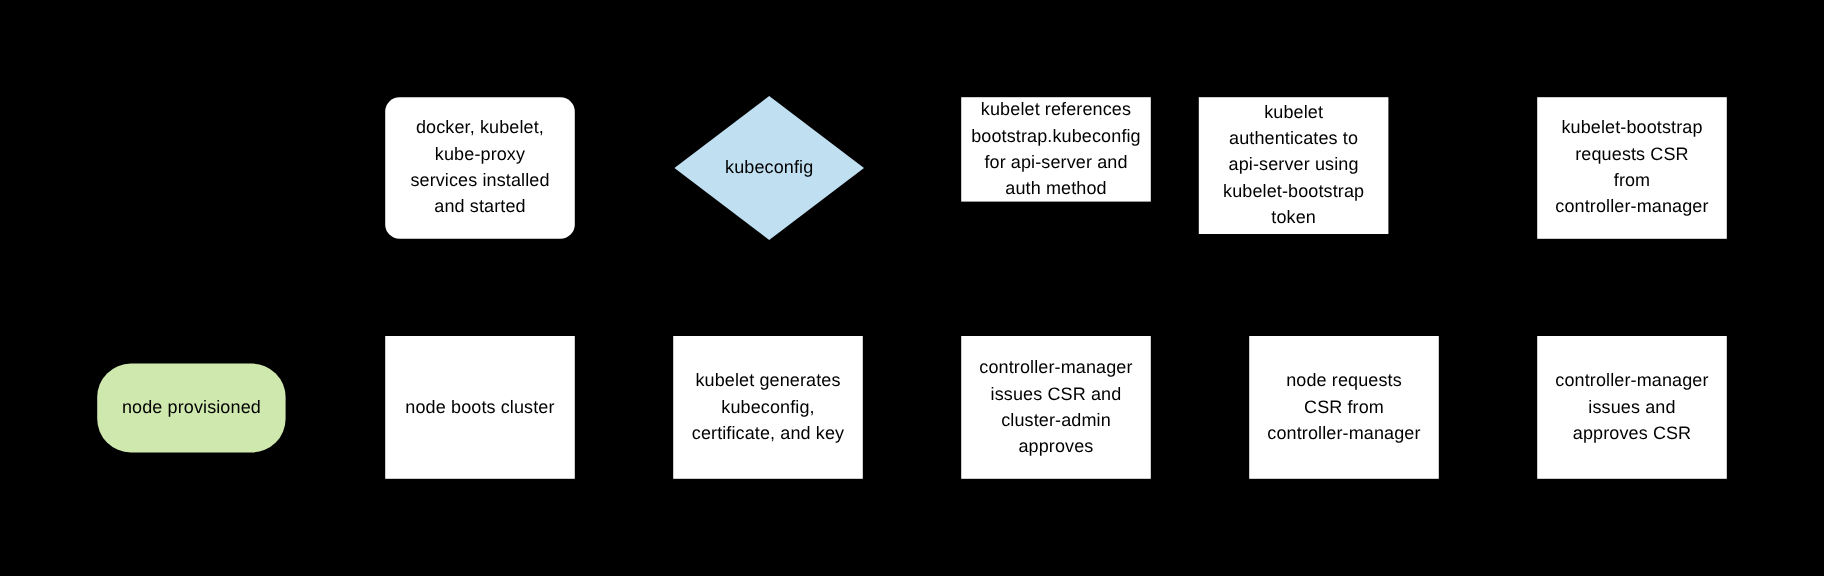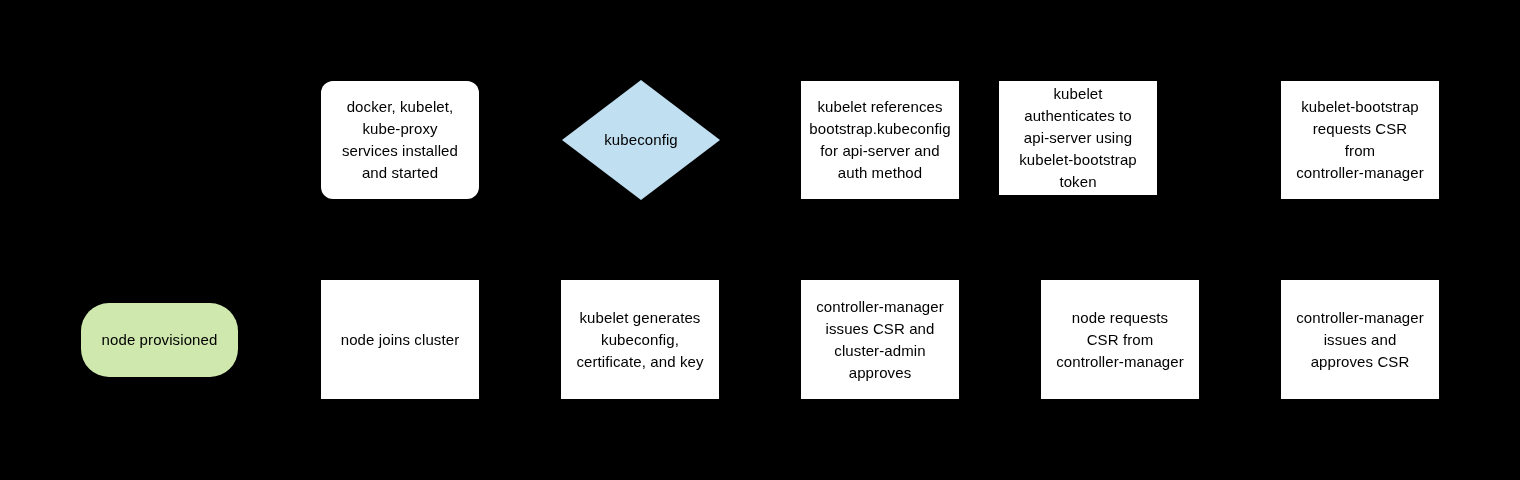--- a/index.html
+++ b/index.html
@@ -78,35 +78,35 @@
 </style>
 </head>
 <body>
 
 <div id="canvas" style="background: rgb(0, 0, 0);">
     <div class="node shape-rect" style="left: 321px; top: 81px; width: 158px; height: 118px; background: rgb(255, 255, 255); border-radius: 12px;"><span class="node-text">docker, kubelet,
 kube-proxy
 services installed
 and started</span></div>
     <div class="node shape-diamond" style="left: 562px; top: 80px; width: 158px; height: 120px;"><div class="diamond-body" style="background: rgb(192, 224, 242);"></div><span class="node-text">kubeconfig</span></div>
-    <div class="node shape-rect overflow-x" style="left: 801px; top: 81px; width: 158px; height: 118px; background: rgb(255, 255, 255);"><span class="node-text">kubelet references
+    <div class="node shape-rect overflow-x" style="left: 801px; top: 81px; width: 158px; height: 87px; background: rgb(255, 255, 255);"><span class="node-text">kubelet references
 bootstrap.kubeconfig
 for api-server and
 auth method</span></div>
     <div class="node shape-rect" style="left: 999px; top: 81px; width: 158px; height: 114px; background: rgb(255, 255, 255);"><span class="node-text">kubelet
 authenticates to
 api-server using
 kubelet-bootstrap
 token</span></div>
     <div class="node shape-rect" style="left: 1281px; top: 81px; width: 158px; height: 118px; background: rgb(255, 255, 255);"><span class="node-text">kubelet-bootstrap
 requests CSR
 from
 controller-manager</span></div>
     <div class="node shape-pill overflow-x" style="left: 81px; top: 303px; width: 157px; height: 74px; background: rgb(207, 232, 174);"><span class="node-text">node provisioned</span></div>
-    <div class="node shape-rect" style="left: 321px; top: 280px; width: 158px; height: 119px; background: rgb(255, 255, 255);"><span class="node-text">node joins cluster</span></div>
+    <div class="node shape-rect" style="left: 321px; top: 280px; width: 158px; height: 119px; background: rgb(255, 255, 255);"><span class="node-text">node boots cluster</span></div>
     <div class="node shape-rect" style="left: 561px; top: 280px; width: 158px; height: 119px; background: rgb(255, 255, 255); justify-content: flex-end;"><span class="node-text">kubelet generates
 kubeconfig,
 certificate, and key</span></div>
     <div class="node shape-rect" style="left: 801px; top: 280px; width: 158px; height: 119px; background: rgb(255, 255, 255);"><span class="node-text">controller-manager
 issues CSR and
 cluster-admin
 approves</span></div>
     <div class="node shape-rect" style="left: 1041px; top: 280px; width: 158px; height: 119px; background: rgb(255, 255, 255);"><span class="node-text">node requests
 CSR from
 controller-manager</span></div>

